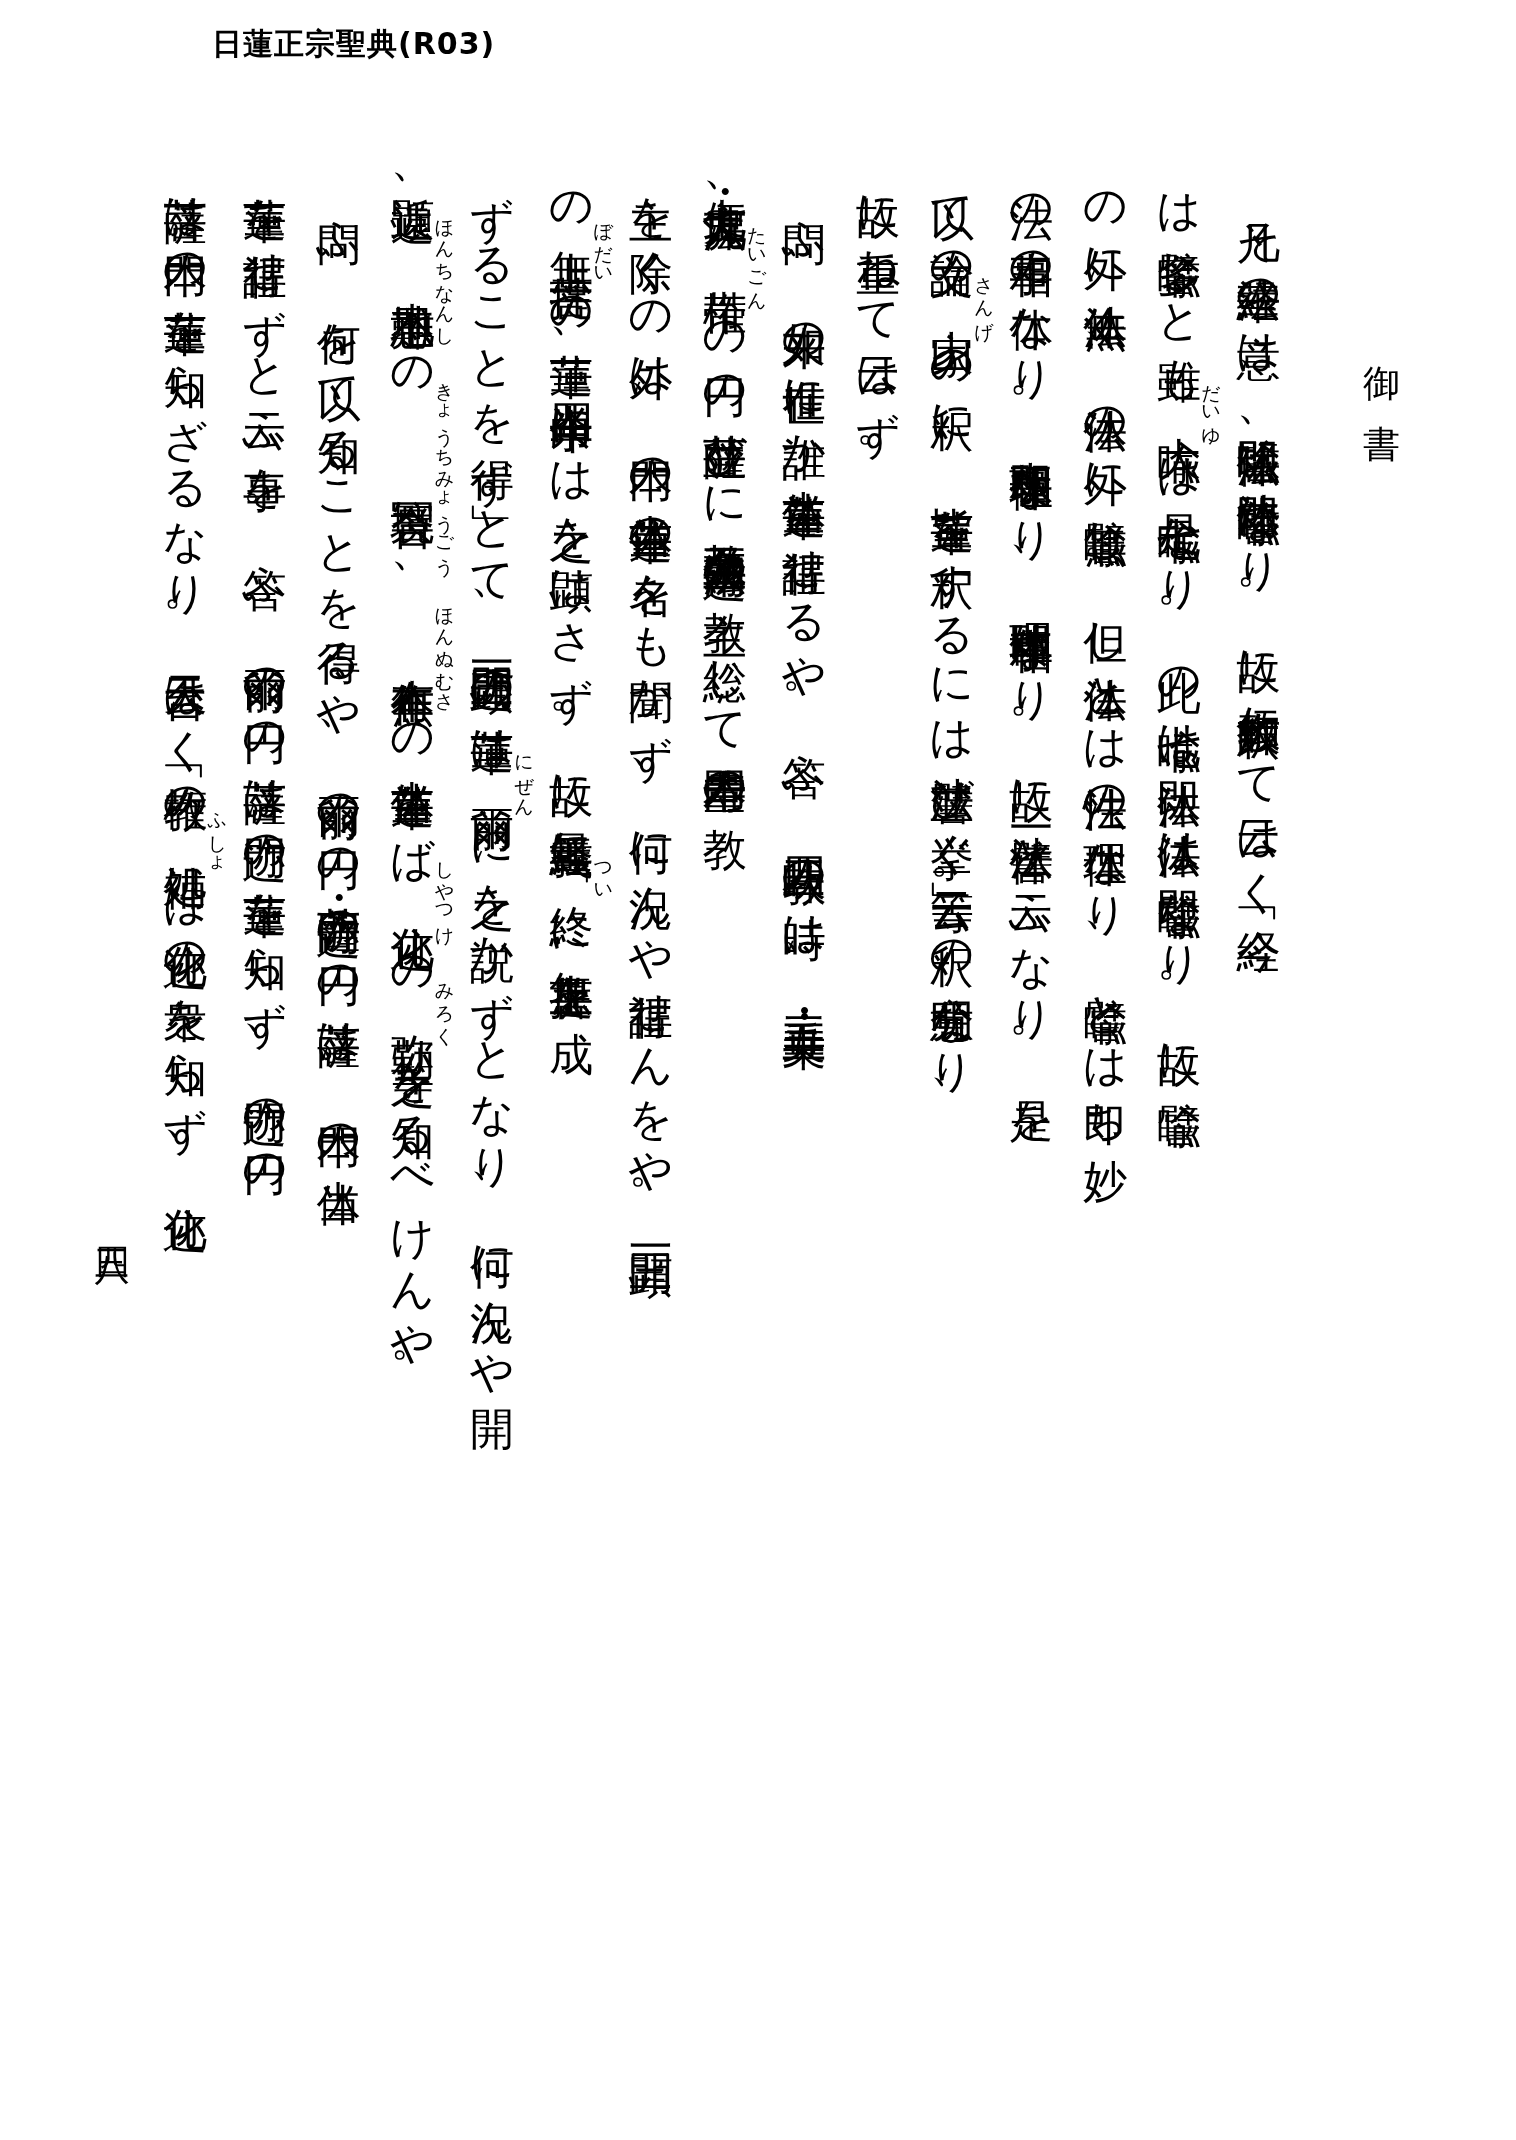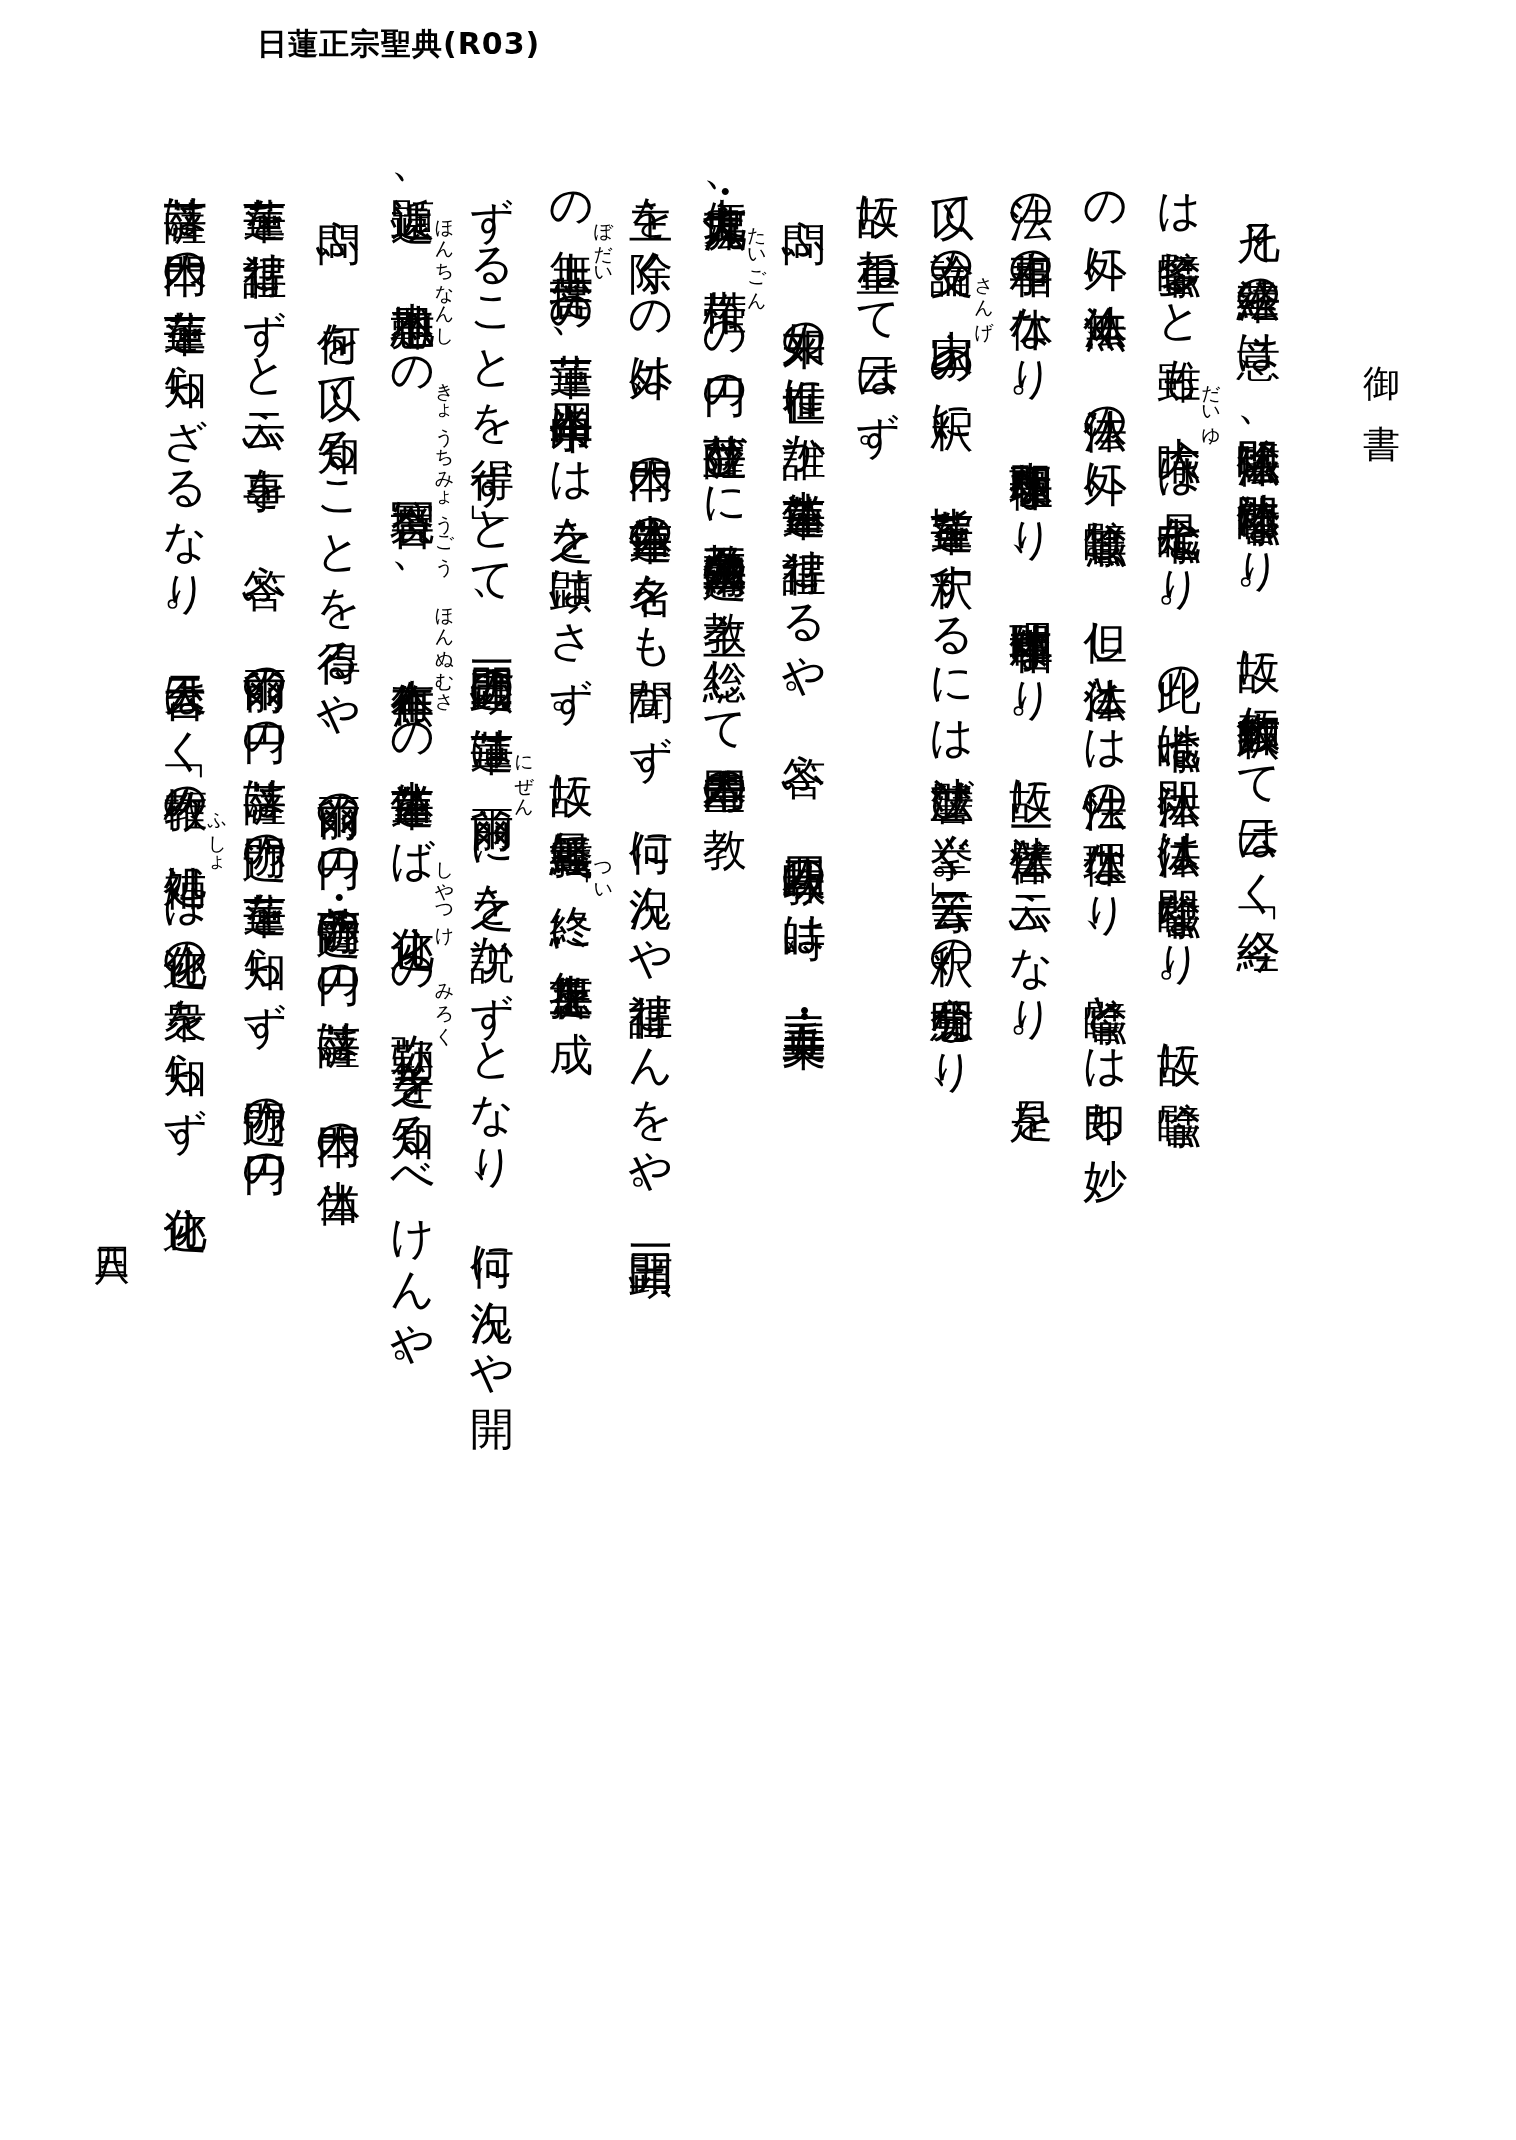--- a/index.html
+++ b/index.html
@@ -13,21 +13,20 @@
     margin:0 auto;
   }
   .header {
     position:absolute;
     left:212px; top:24px;
     font-family:"DejaVu Sans","Liberation Sans",sans-serif;
     font-weight:bold;
     font-size:30px;
     letter-spacing:1px;
     white-space:nowrap;
-    margin-left:45px;
   }
   .running-head {
     position:absolute;
     left:1356px; top:336px;
     writing-mode:vertical-rl;
     text-orientation:upright;
     font-size:37px;
     letter-spacing:60px;
     white-space:nowrap;
   }

